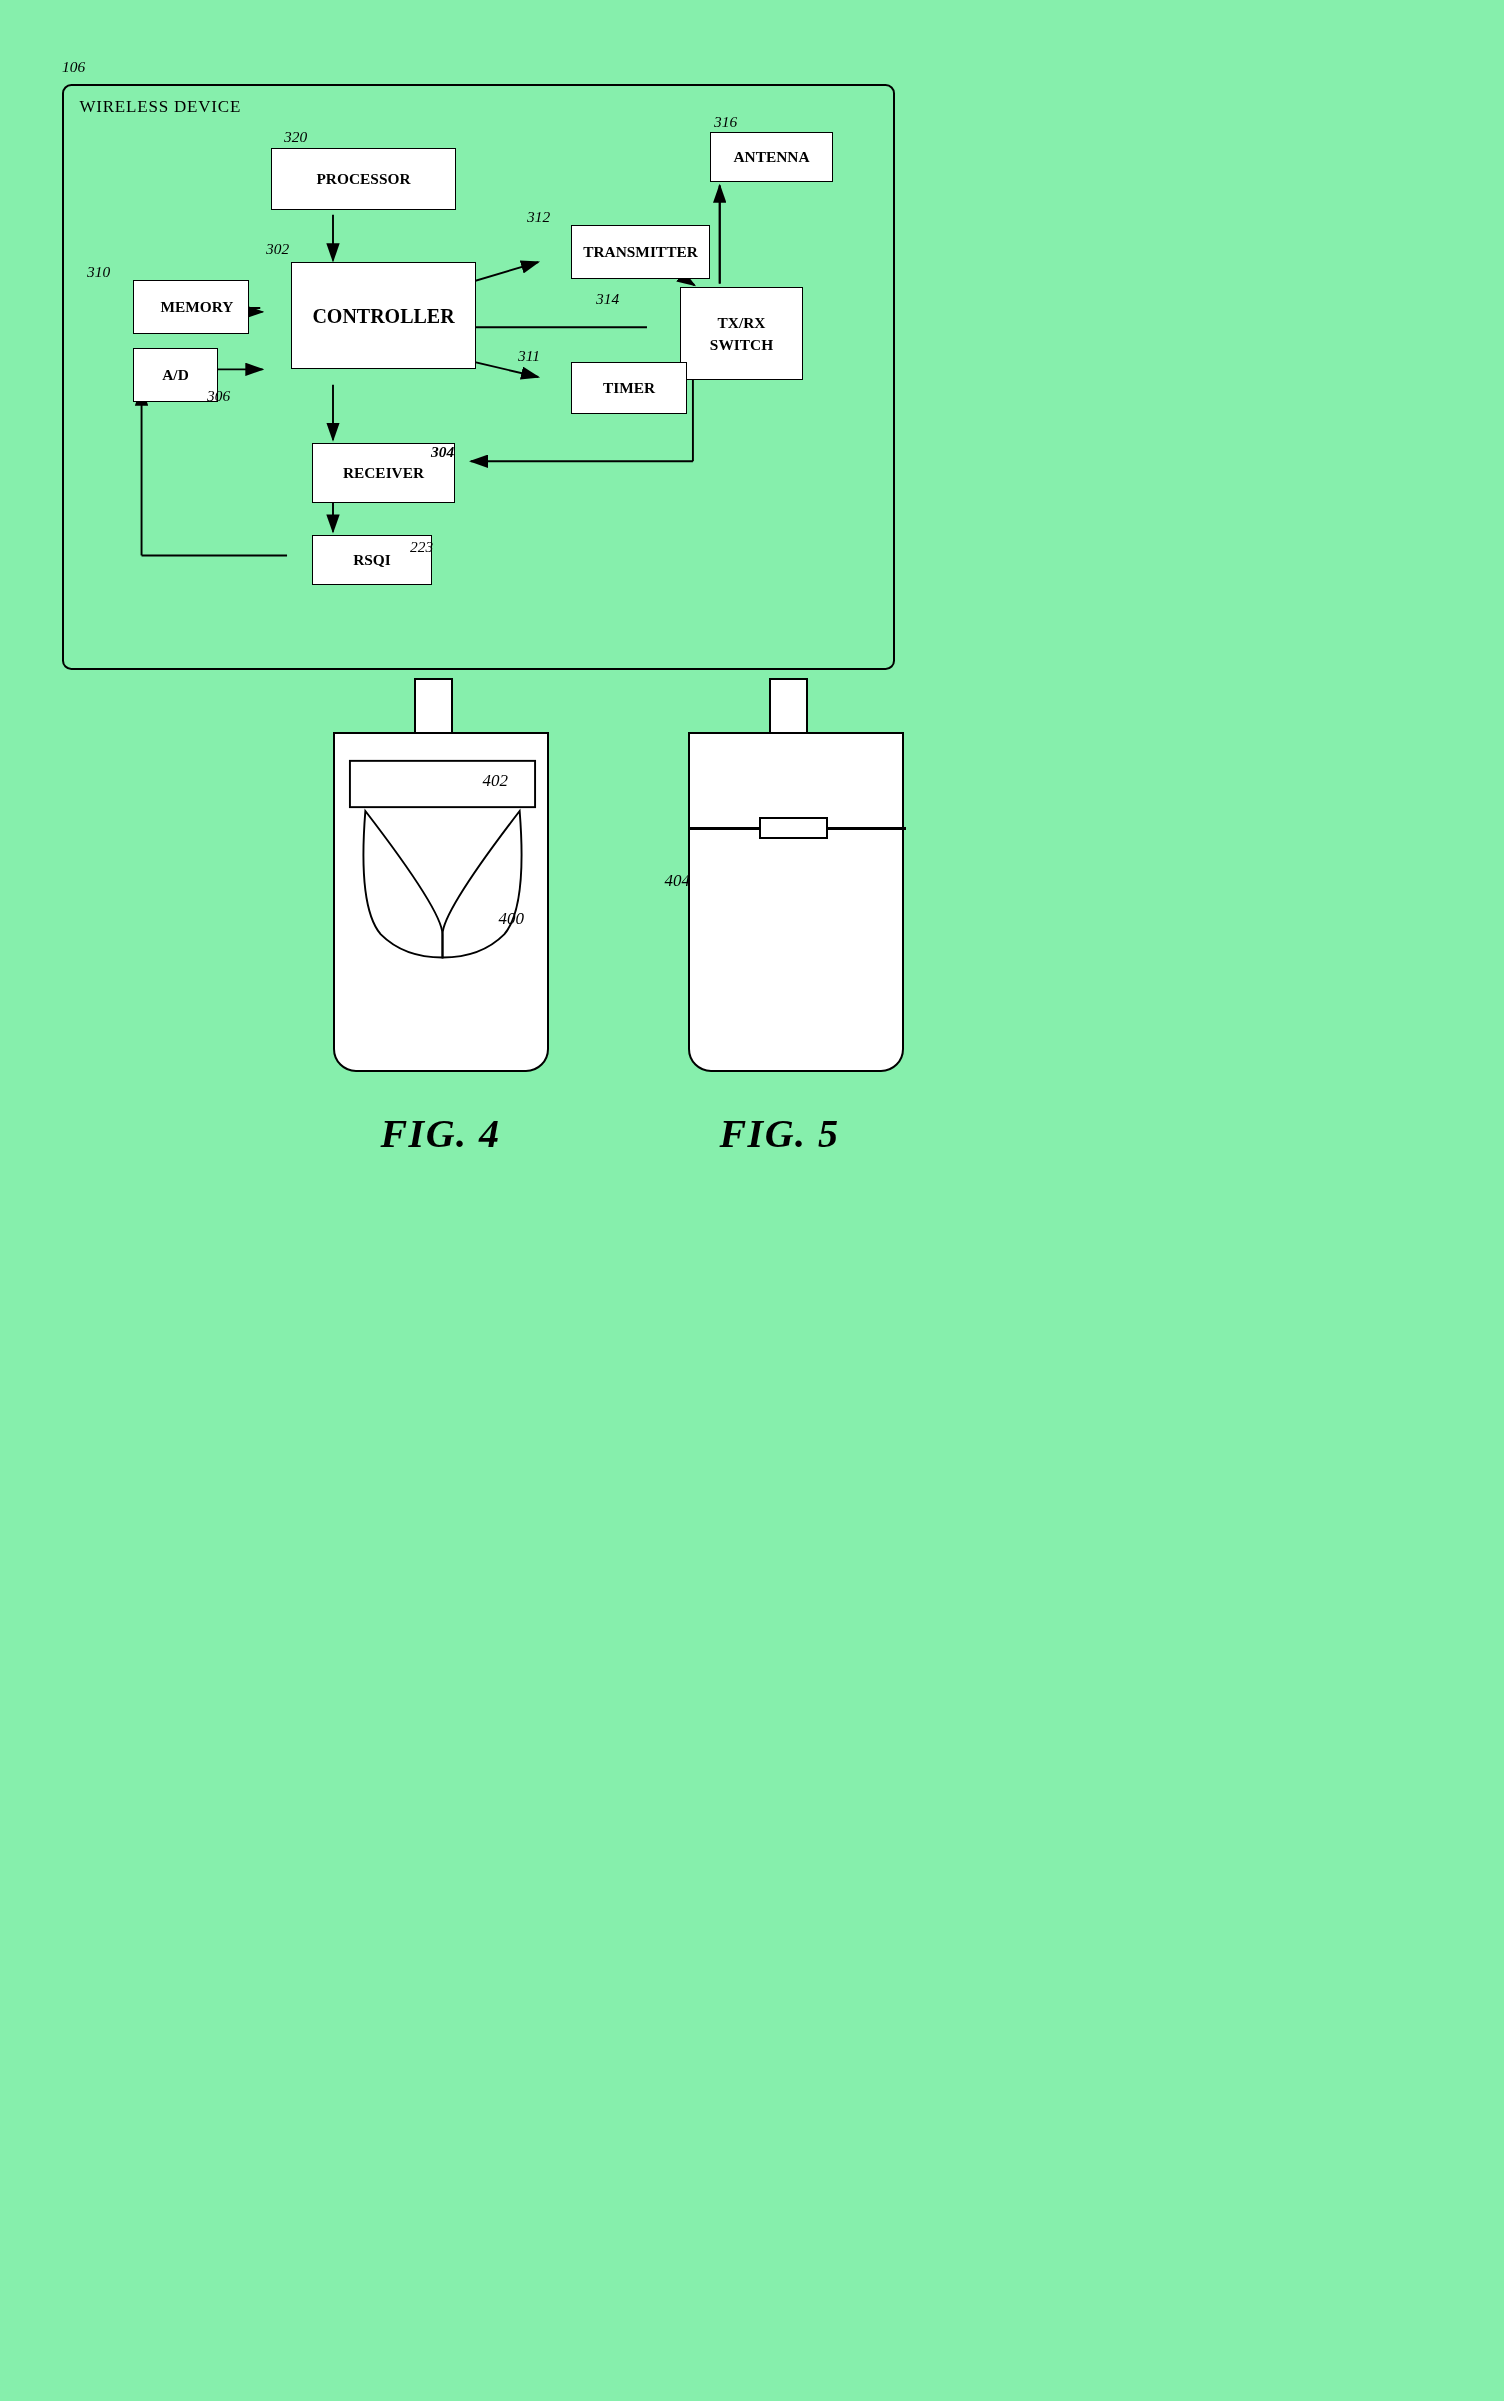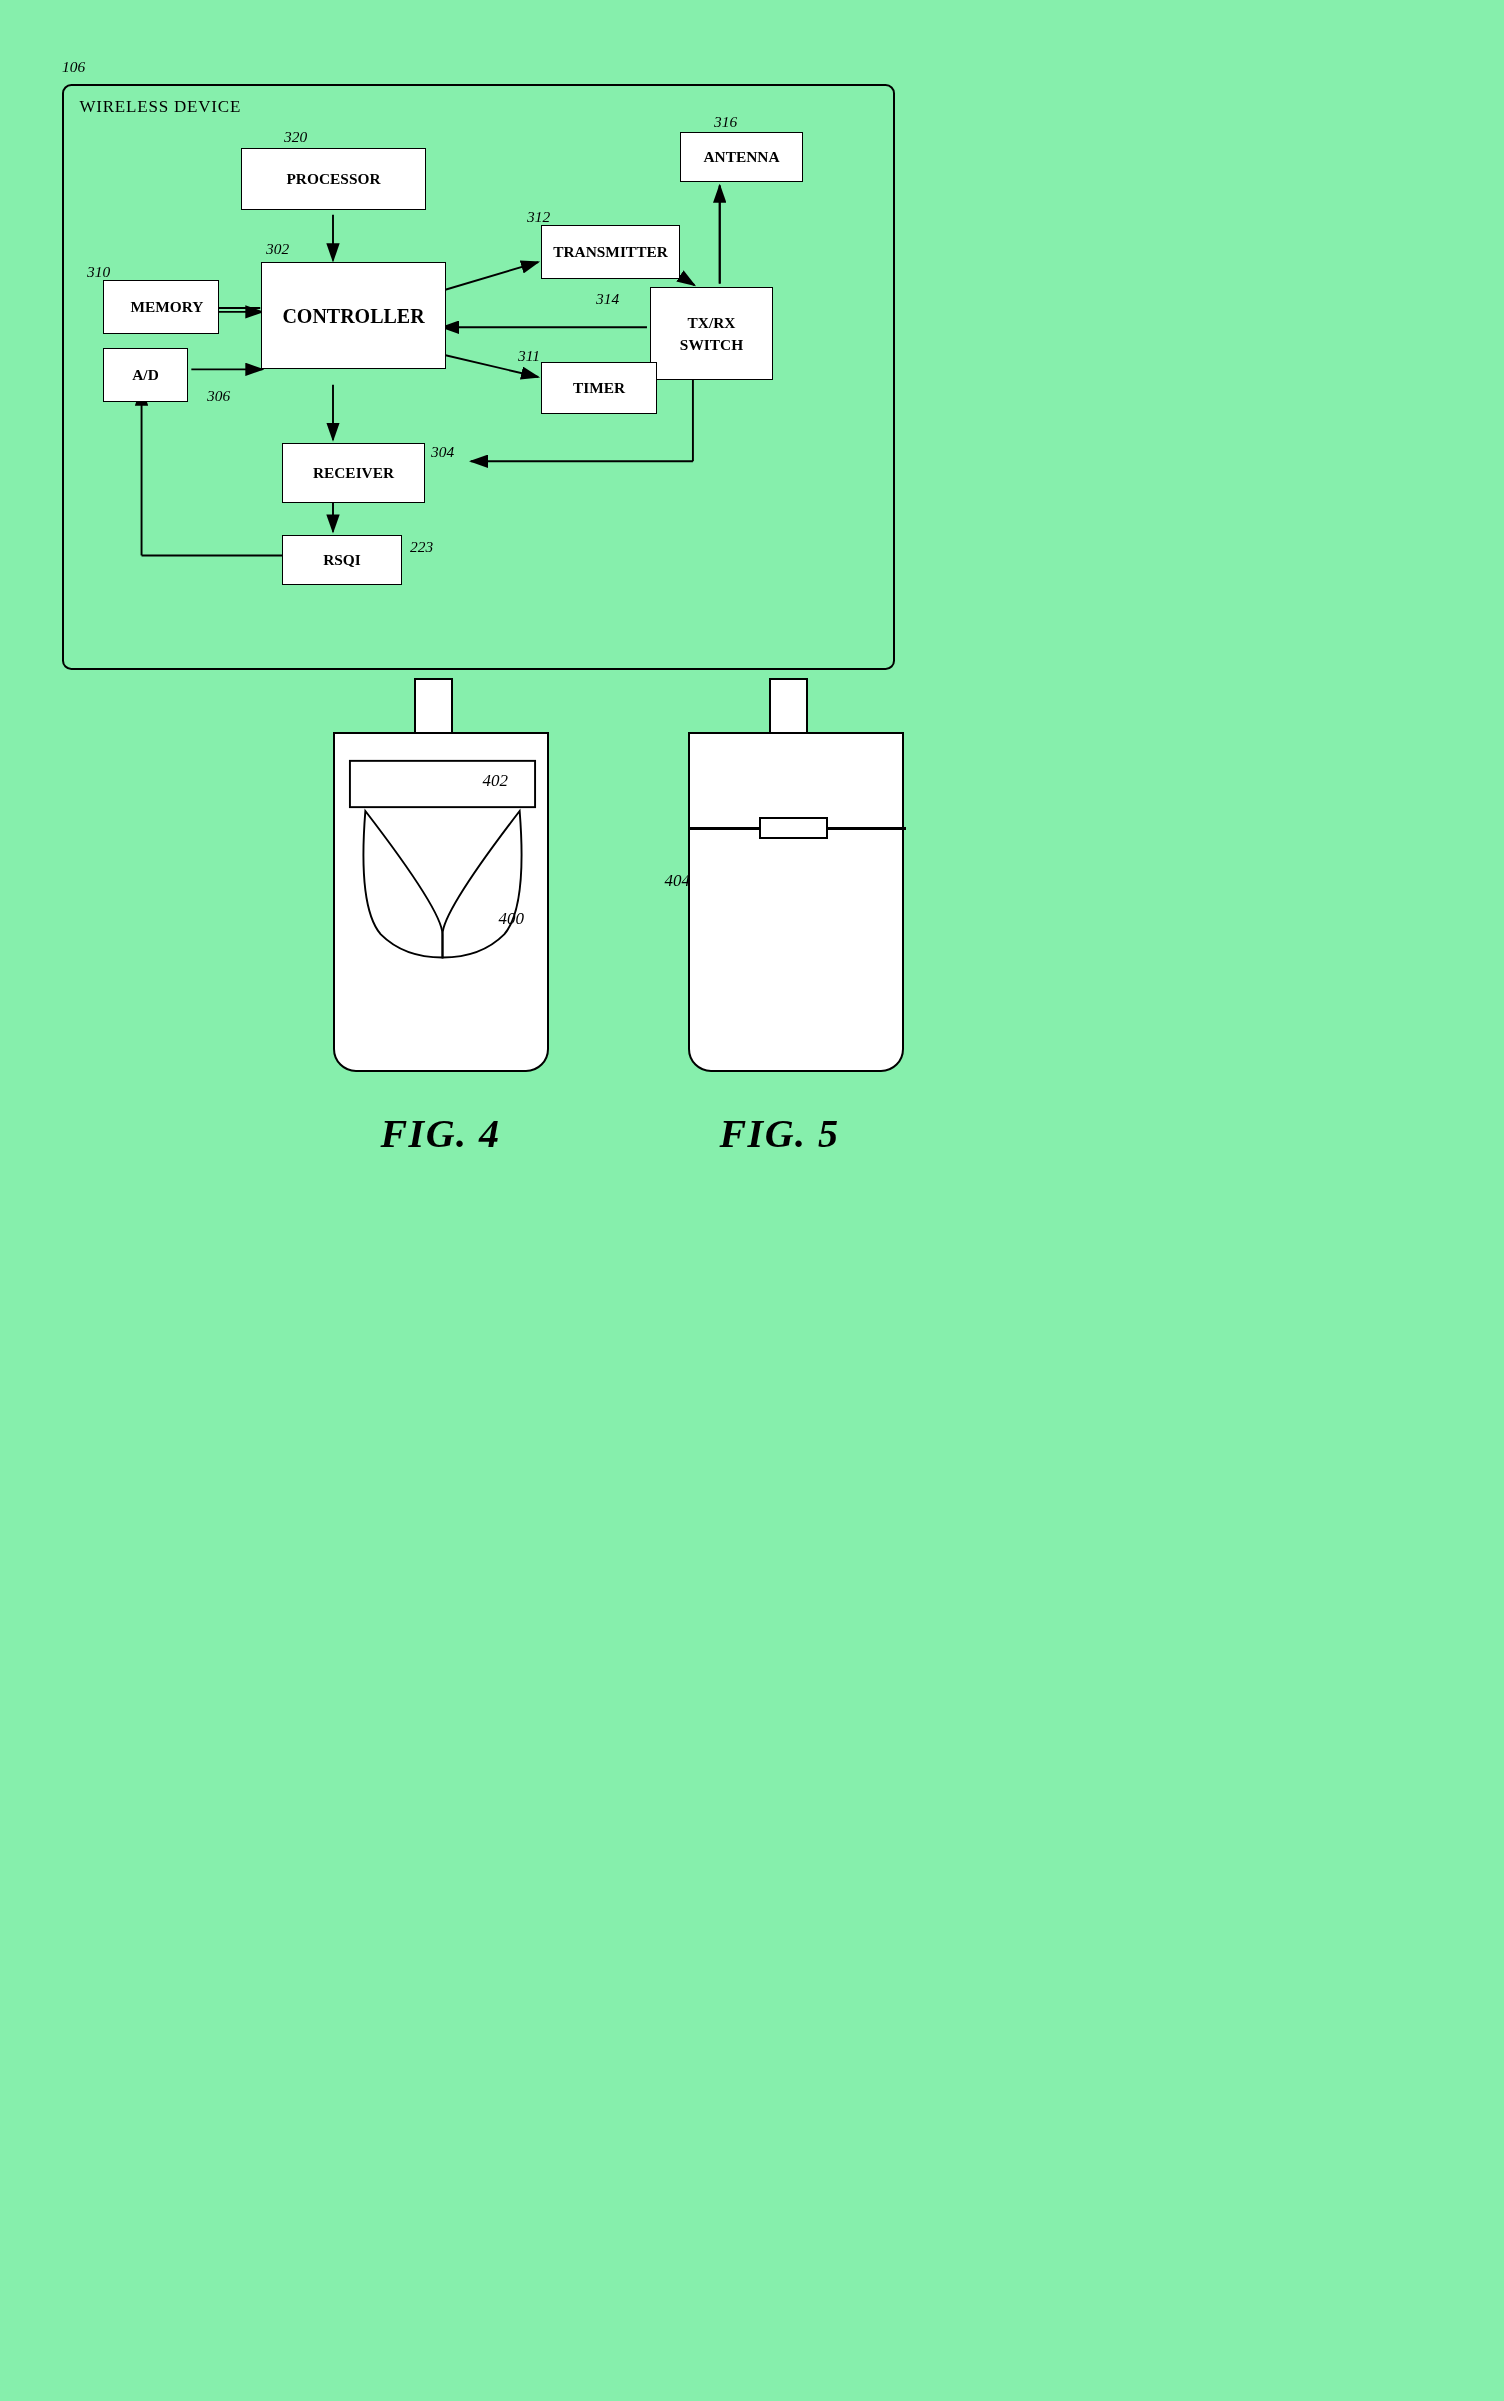--- a/index.html
+++ b/index.html
@@ -58,20 +58,21 @@
       border: 1.9px solid #000;
       background: #fff;
       display: flex;
       align-items: center;
       justify-content: center;
       font-size: 15.4px;
       font-family: 'Times New Roman', Times, serif;
       font-weight: bold;
       text-align: center;
       line-height: 1.3;
+      margin-left: 30px;
     }
 
     
     .ref-num {
       position: absolute;
       font-size: 15.4px;
       font-style: italic;
       font-family: 'Times New Roman', Times, serif;
       font-weight: normal;
     }
@@ -203,21 +204,21 @@
       <div class="ref-num" style="left:532px; top:204px;">314</div>
 
       <div class="block" style="left:477px; top:276px; width:116px; height:52px;">
         <span>TIMER</span>
       </div>
       <div class="ref-num" style="left:454px; top:261px;">311</div>
 
       <div class="block" style="left:218px; top:357px; width:143px; height:60px;">
         <span>RECEIVER</span>
       </div>
-      <div class="ref-num" style="left:367px; top:357px;">304</div>
+      <div class="ref-num" style="left:367px; top:357px;font-weight:bold;">304</div>
 
       <div class="block" style="left:218px; top:449px; width:120px; height:50px;">
         <span>RSQI</span>
       </div>
       <div class="ref-num" style="left:346px; top:452px;">223</div>
 
     </div>
 
 
   </div>

